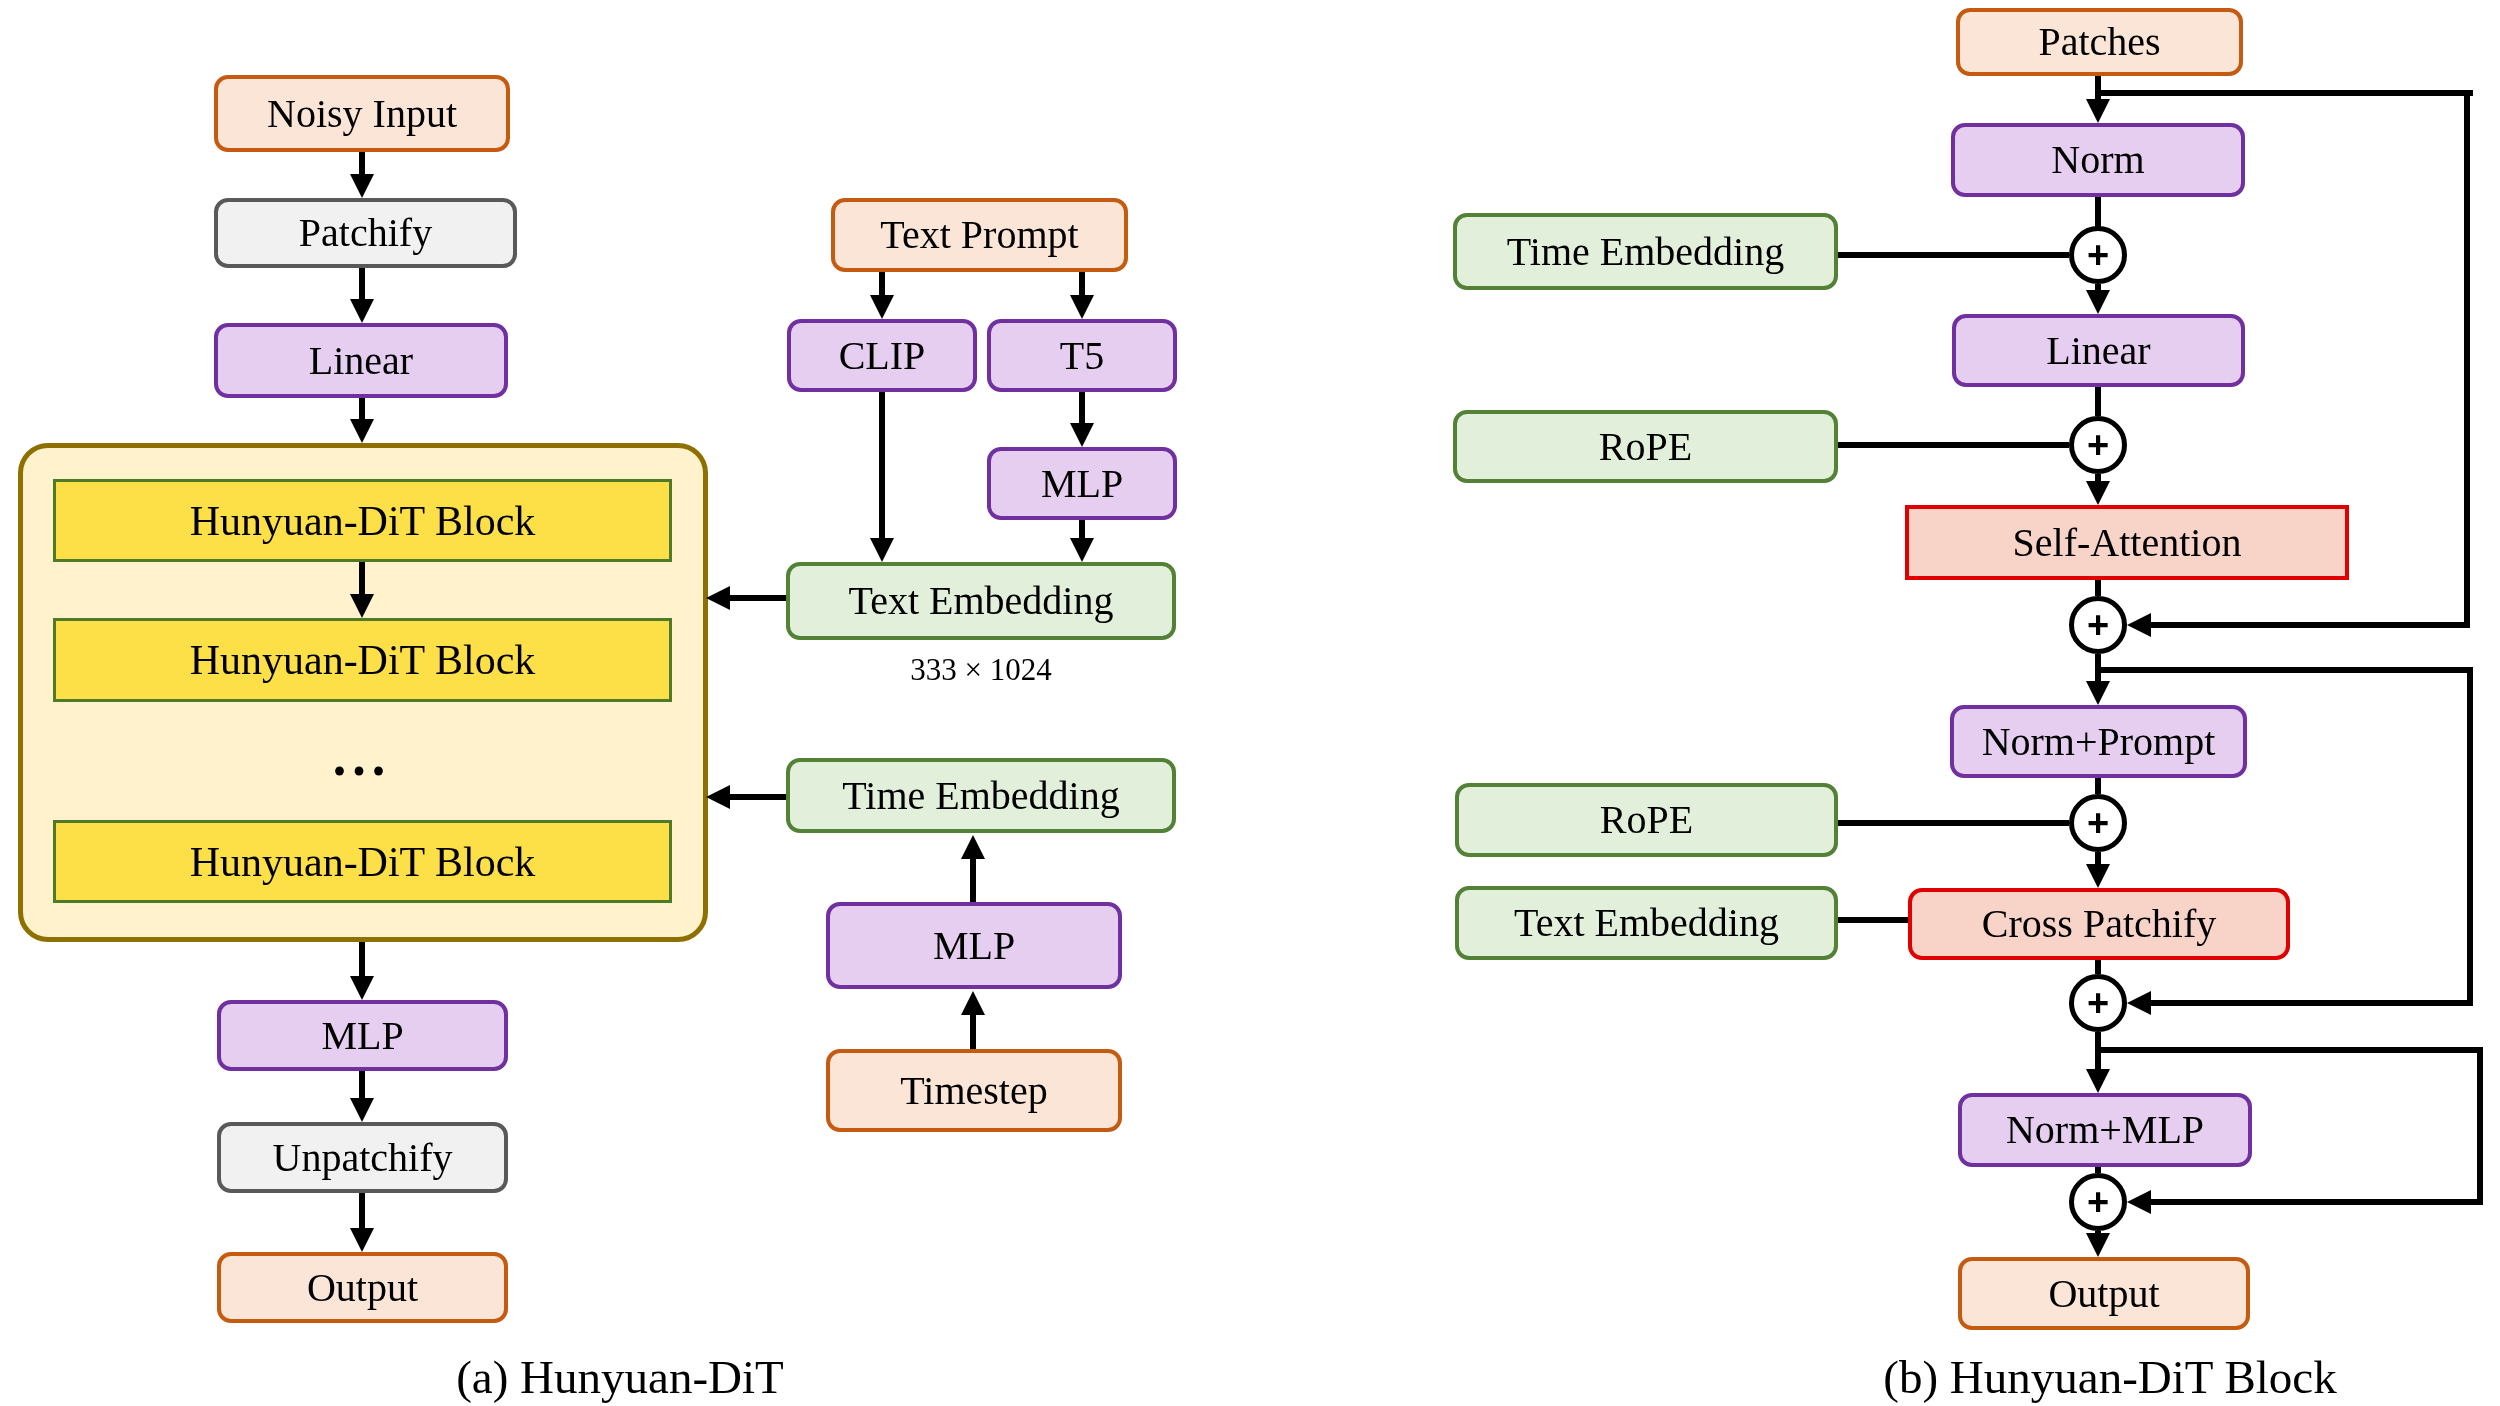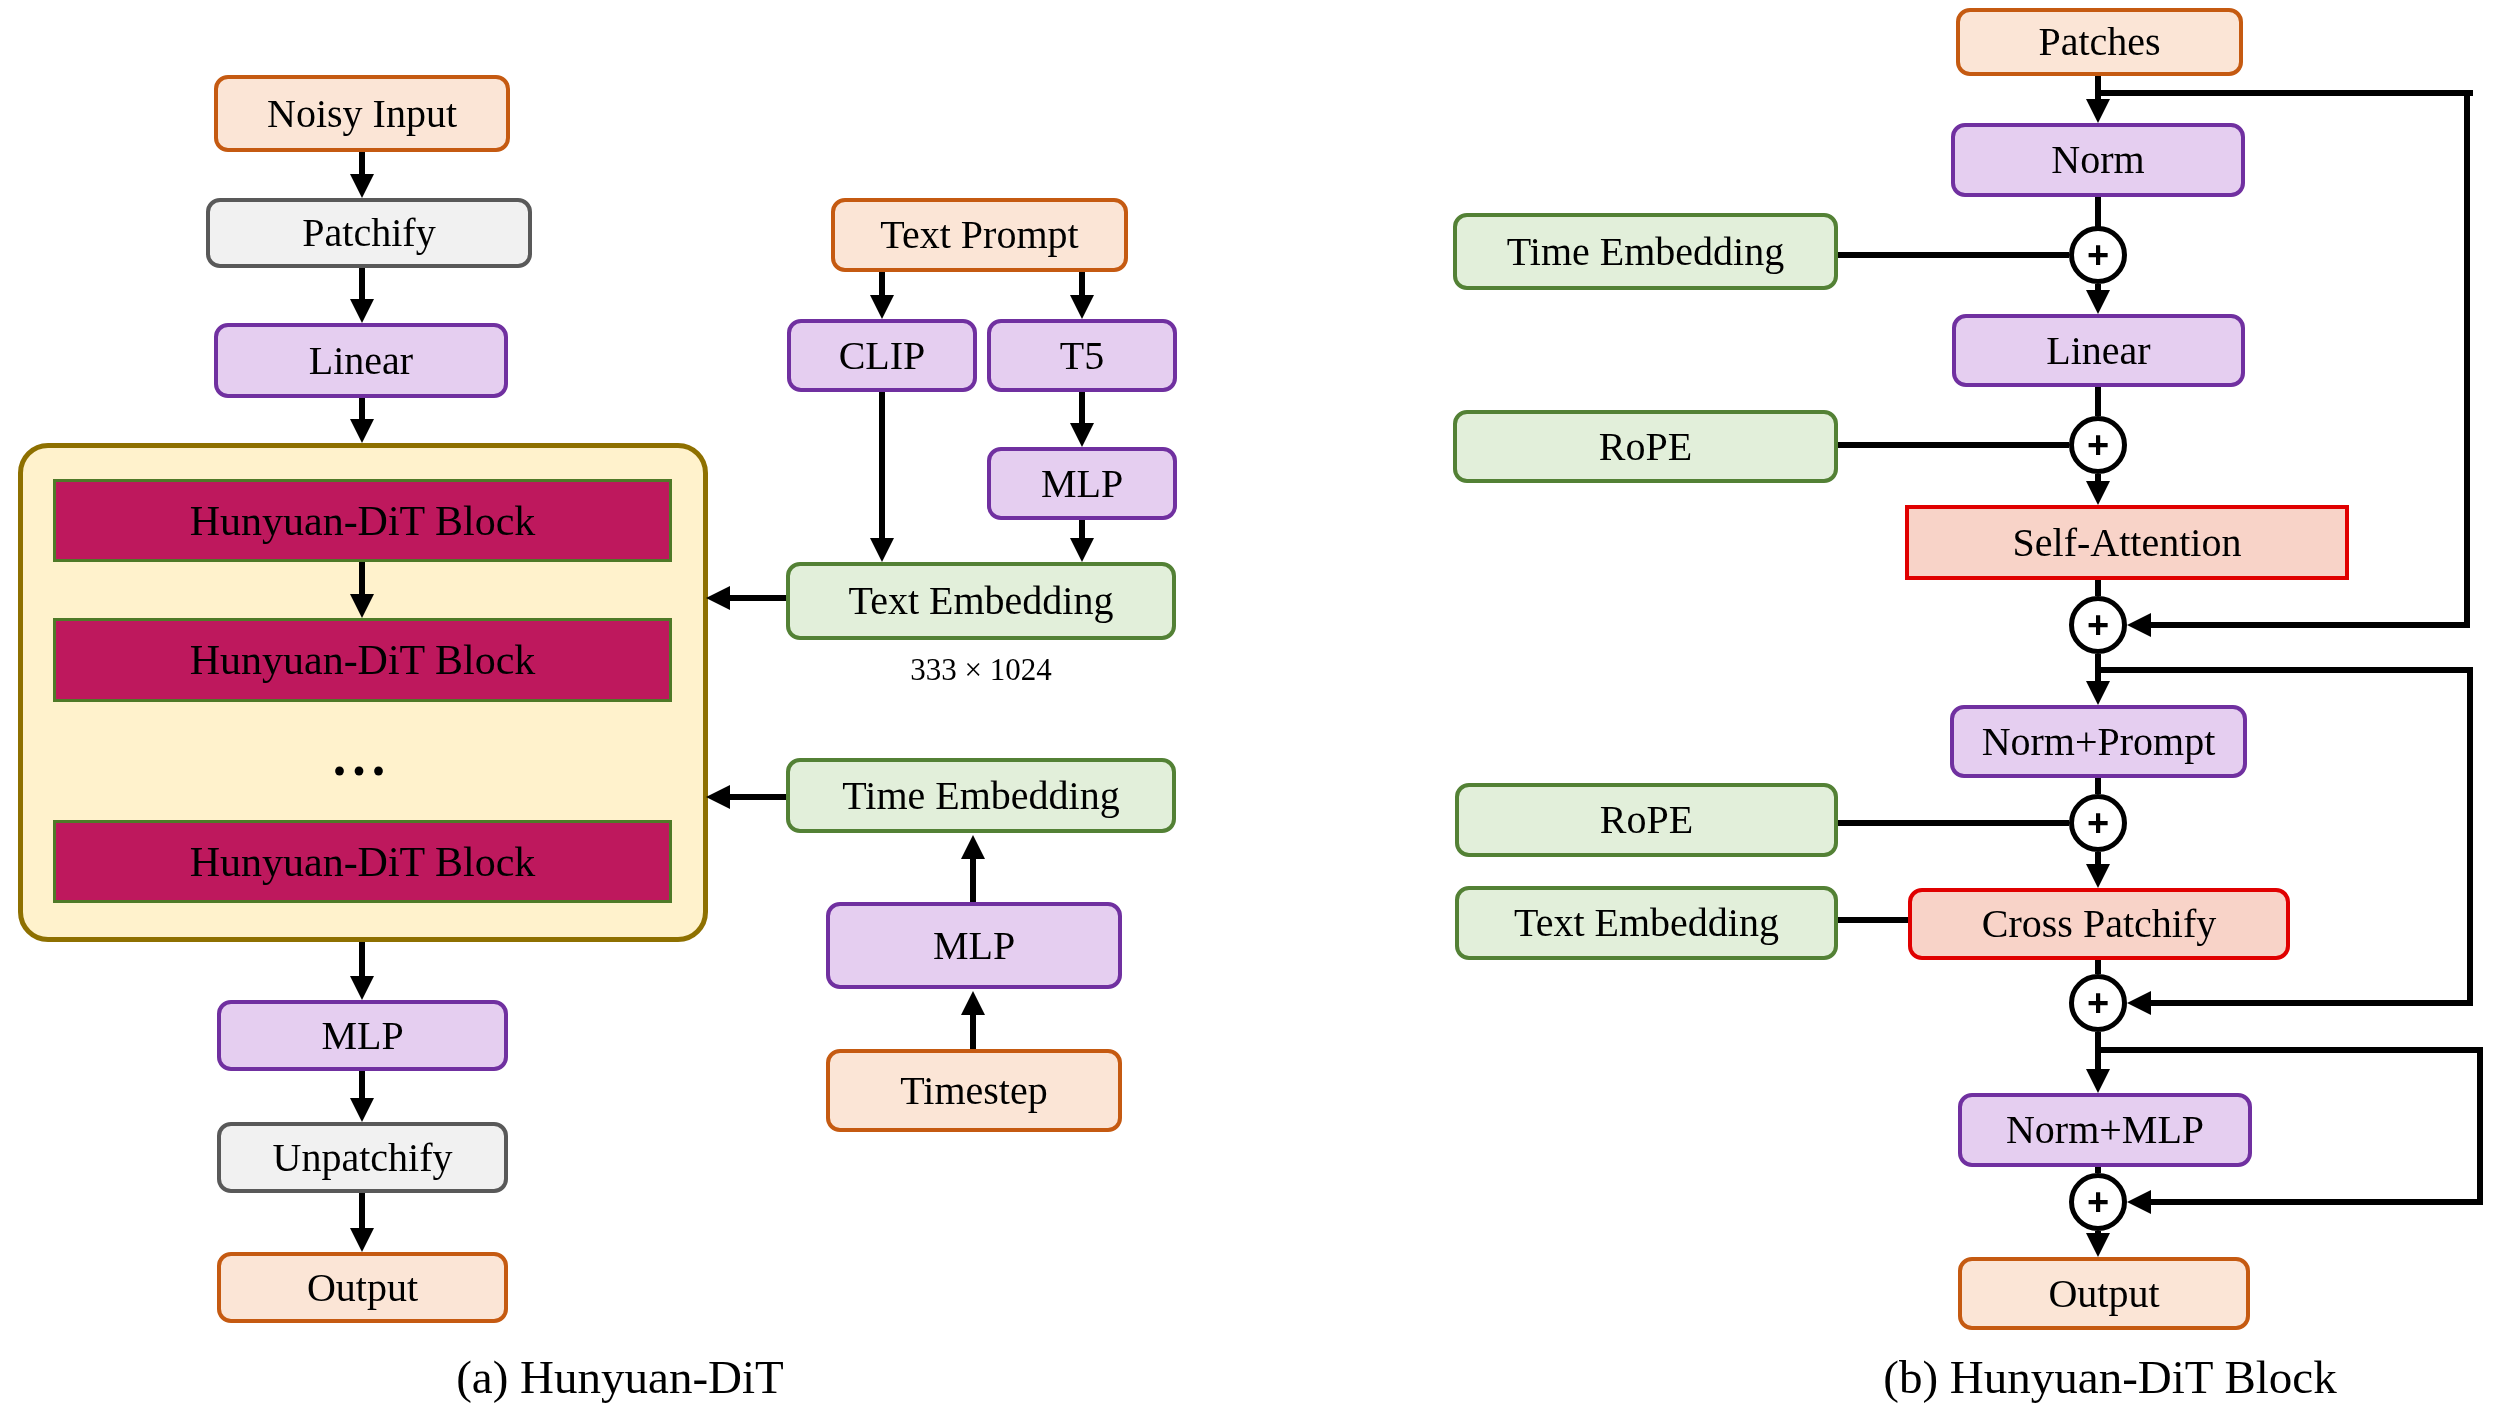--- a/index.html
+++ b/index.html
@@ -4,21 +4,21 @@
 <style>
   html,body{margin:0;padding:0;background:#ffffff;}
   #canvas{position:relative;width:2500px;height:1406px;background:#ffffff;overflow:hidden;
           font-family:"Liberation Serif","DejaVu Serif",serif;color:#000;}
   .node{position:absolute;box-sizing:border-box;display:flex;align-items:center;justify-content:center;
         font-size:40px;line-height:1;background:#fff;border:4px solid #000;border-radius:14px;text-align:center;}
   .orange{background:#FBE5D6;border-color:#C55A11;}
   .gray{background:#F1F1F1;border-color:#595959;}
   .purple{background:#E5CEF0;border-color:#7030A0;}
   .green{background:#E2EFDA;border-color:#538135;}
-  .greensq{background:#be185d;border:3px solid #4F7A28;border-radius:0;font-size:42px;}
+  .greensq{background:#fde047;border:3px solid #4F7A28;border-radius:0;font-size:42px;}
   .redbox{background:#F8D3C8;border-color:#E00000;}
   .sq{border-radius:0;}
   .yellow-wrap{position:absolute;box-sizing:border-box;background:#FFF2CC;border:5px solid #8E7000;border-radius:30px;}
   .line{position:absolute;background:#000;}
   .ah-d{position:absolute;width:0;height:0;border-left:12px solid transparent;border-right:12px solid transparent;border-top:24px solid #000;}
   .ah-u{position:absolute;width:0;height:0;border-left:12px solid transparent;border-right:12px solid transparent;border-bottom:24px solid #000;}
   .ah-l{position:absolute;width:0;height:0;border-top:12px solid transparent;border-bottom:12px solid transparent;border-right:24px solid #000;}
   .addc{position:absolute;box-sizing:border-box;width:58px;height:58px;background:#fff;border:5px solid #000;border-radius:50%;
         display:flex;align-items:center;justify-content:center;font-family:"Liberation Sans","DejaVu Sans",sans-serif;
         font-size:38px;font-weight:700;line-height:1;}
@@ -27,21 +27,21 @@
   .dots{position:absolute;font-size:54px;font-weight:700;letter-spacing:6px;text-align:center;width:130px;}
 </style>
 </head>
 <body>
 
 <div id="canvas">
 
   <div class="yellow-wrap" style="left:18px;top:443px;width:690px;height:499px"></div>
 
   <div class="node orange" style="left:214px;top:75px;width:296px;height:77px">Noisy Input</div>
-  <div class="node gray" style="left:206px;top:198px;width:326px;height:70px">Patchify</div>
+  <div class="node gray" style="left:214px;top:198px;width:303px;height:70px">Patchify</div>
   <div class="node purple" style="left:214px;top:323px;width:294px;height:75px">Linear</div>
 
   <div class="node greensq" style="left:53px;top:479px;width:619px;height:83px">Hunyuan-DiT Block</div>
   <div class="node greensq" style="left:53px;top:618px;width:619px;height:84px">Hunyuan-DiT Block</div>
   <div class="dots" style="left:297px;top:726px">...</div>
   <div class="node greensq" style="left:53px;top:820px;width:619px;height:83px">Hunyuan-DiT Block</div>
 
   <div class="node purple" style="left:217px;top:1000px;width:291px;height:71px">MLP</div>
   <div class="node gray" style="left:217px;top:1122px;width:291px;height:71px">Unpatchify</div>
   <div class="node orange" style="left:217px;top:1252px;width:291px;height:71px">Output</div>

